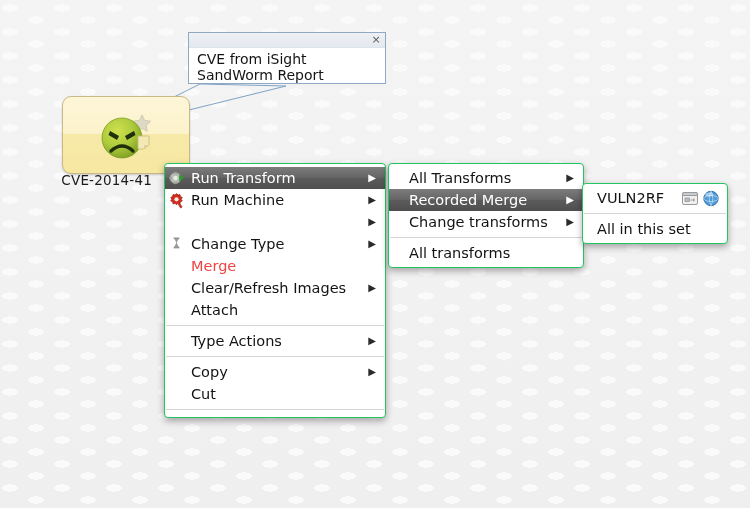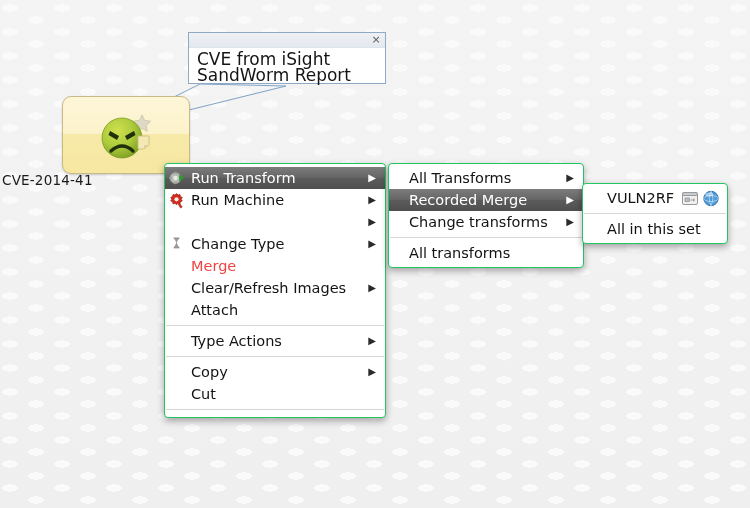--- a/index.html
+++ b/index.html
@@ -50,21 +50,21 @@
   }
   #entity-label {
     position: absolute;
     left: 2px;
     top: 172px;
     width: 150px;
     font-size: 13.5px;
     color: #1a1a1a;
     letter-spacing: 0.2px;
     white-space: nowrap;
-    text-align: left;
+    text-align: right;
   }
 
   
   #note-pointer {
     position: absolute;
     left: 108px;
     top: 84px;
     width: 180px;
     height: 50px;
   }
@@ -91,21 +91,21 @@
     width: 12px;
     height: 13px;
     line-height: 13px;
     text-align: center;
     font-size: 11px;
     color: #5b5b5b;
     cursor: pointer;
   }
   #note-text {
     padding: 3px 8px 0 8px;
-    font-size: 17px;
+    font-size: 14px;
     line-height: 16px;
     color: #141414;
   }
 
   
   .menu {
     position: absolute;
     background: #ffffff;
     border: 1px solid #22c55e;
     border-radius: 4px;
@@ -175,21 +175,21 @@
     padding-left: 20px;
   }
 
   
   #menu-recorded-future {
     left: 582px;
     top: 183px;
     width: 146px;
   }
   #menu-recorded-future .menu-item {
-    padding-left: 24px;
+    padding-left: 14px;
     padding-right: 44px;
   }
   .rf-icons {
     position: absolute;
     right: 7px;
     top: 3px;
     width: 38px;
     height: 17px;
   }
   .rf-icons svg { display: block; }

